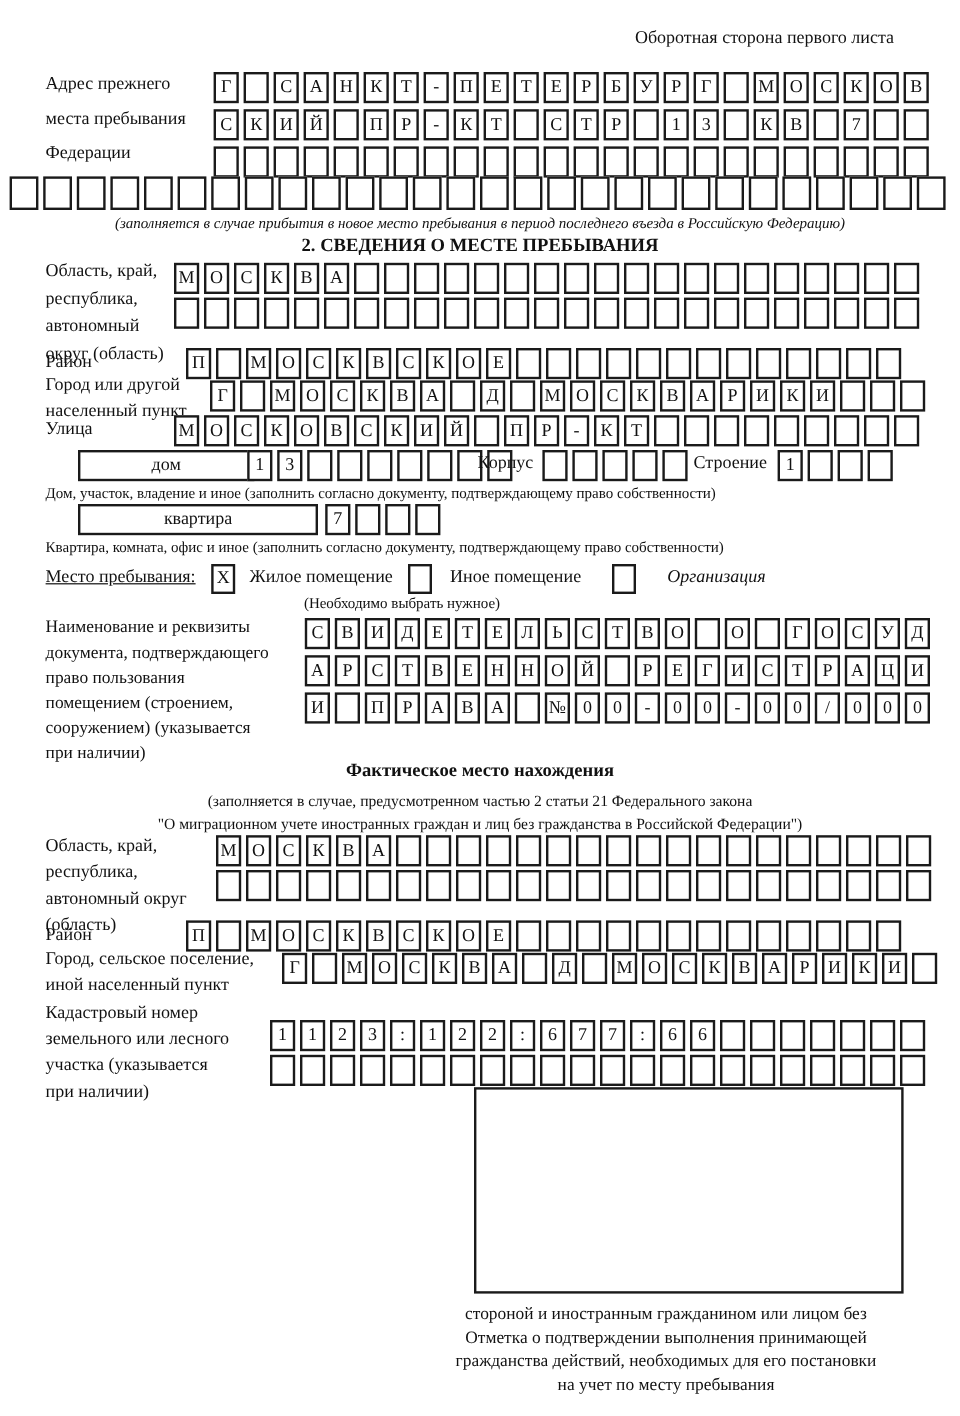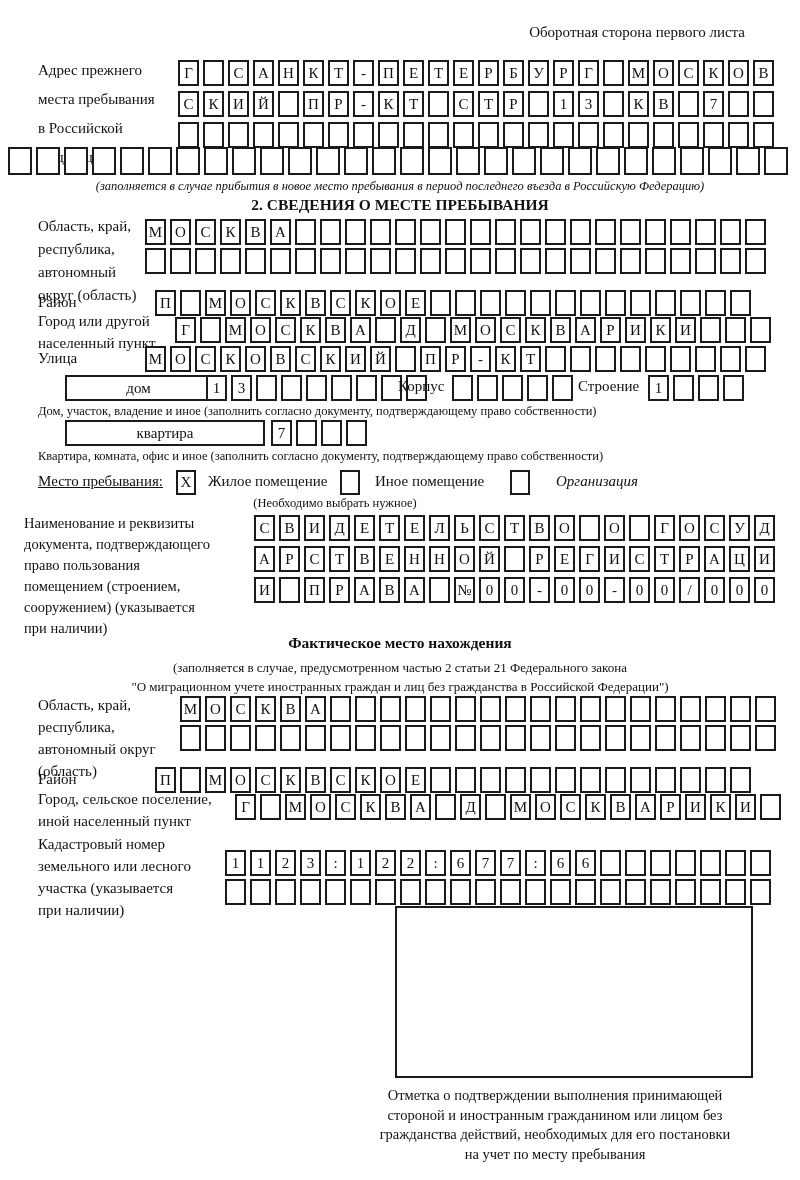--- a/index.html
+++ b/index.html
@@ -41,21 +41,20 @@
 </head>
 <body>
 
 <div class="page">
 
   <div class="abs lbl" style="left:400px; top:24px; width:345px; text-align:right;">Оборотная сторона первого листа</div>
 
   <div class="abs lines15" style="left:38px; top:56px; width:150px;">
       <div>Адрес прежнего</div>
       <div>места пребывания</div>
-      <div>в Российской</div>
       <div>Федерации</div>
     </div>
   <div class="cellrow" style="left:178px; top:60px;">
       <span class="cell">Г</span>
       <span class="cell"></span>
       <span class="cell">С</span>
       <span class="cell">А</span>
       <span class="cell">Н</span>
       <span class="cell">К</span>
       <span class="cell">Т</span>
@@ -352,21 +351,21 @@
 
   <div class="abs lbl" style="left:38px; top:473px;text-decoration:underline;">Место пребывания:</div>
   <div class="checkcell" style="left:176px; top:470px;">X</div>
   <div class="abs lbl" style="left:208px; top:473px;">Жилое помещение</div>
   <div class="checkcell" style="left:340px; top:470px;"></div>
   <div class="abs lbl" style="left:375px; top:473px;">Иное помещение</div>
   <div class="checkcell" style="left:510px; top:470px;"></div>
   <div class="abs lbl" style="left:556px; top:473px;font-style:italic;">Организация</div>
   <div class="abs note center" style="left:200px; top:496px; width:270px;">(Необходимо выбрать нужное)</div>
 
-  <div class="abs lines21" style="left:24px; top:513px; width:210px;">
+  <div class="abs lines21" style="left:38px; top:513px; width:210px;">
       <div>Наименование и реквизиты</div>
       <div>документа, подтверждающего</div>
       <div>право пользования</div>
       <div>помещением (строением,</div>
       <div>сооружением) (указывается</div>
       <div>при наличии)</div>
     </div>
   <div class="cellrow" style="left:254px; top:515px;">
       <span class="cell">С</span>
       <span class="cell">В</span>
@@ -609,19 +608,19 @@
       <span class="cell"></span>
       <span class="cell"></span>
       <span class="cell"></span>
       <span class="cell"></span>
       <span class="cell"></span>
       <span class="cell"></span>
     </div>
 
   <div class="stampbox" style="left:395px; top:906px; width:358px; height:172px;"></div>
   <div class="abs caption center" style="left:320px; top:1086px; width:470px;">
+      <div>стороной и иностранным гражданином или лицом без</div>
       <div>Отметка о подтверждении выполнения принимающей</div>
-      <div>стороной и иностранным гражданином или лицом без</div>
       <div>гражданства действий, необходимых для его постановки</div>
       <div>на учет по месту пребывания</div>
     </div>
 
 </div>
 
 </body></html>

